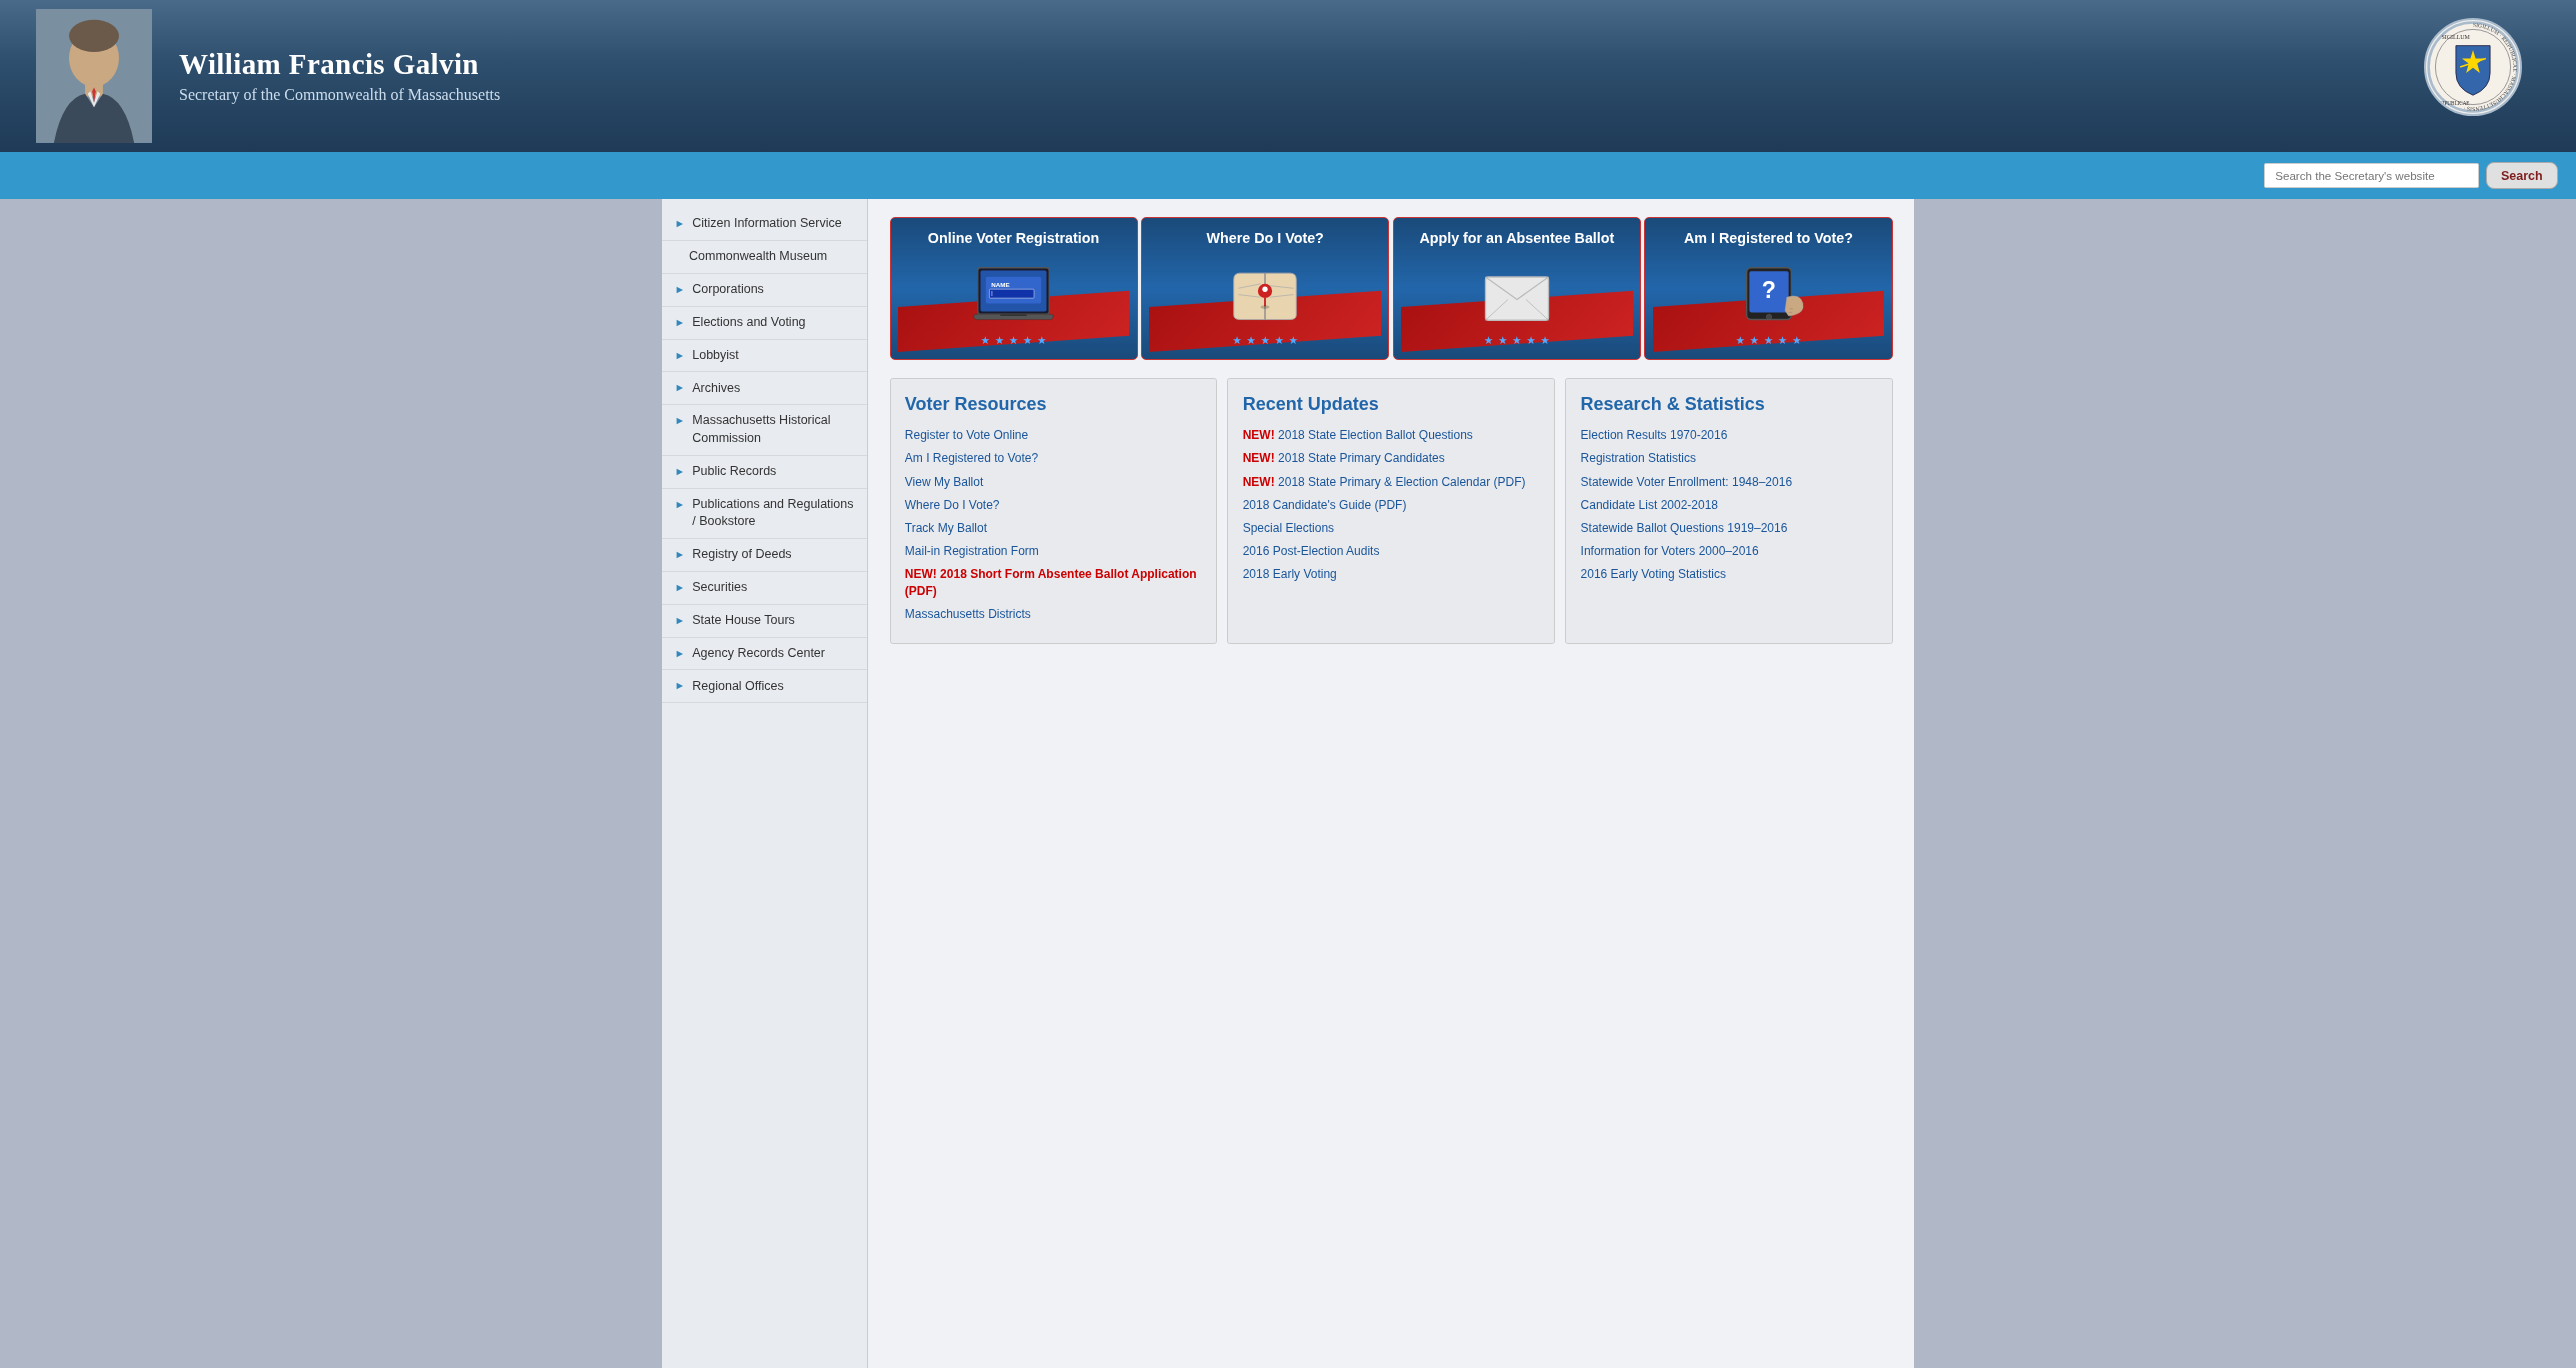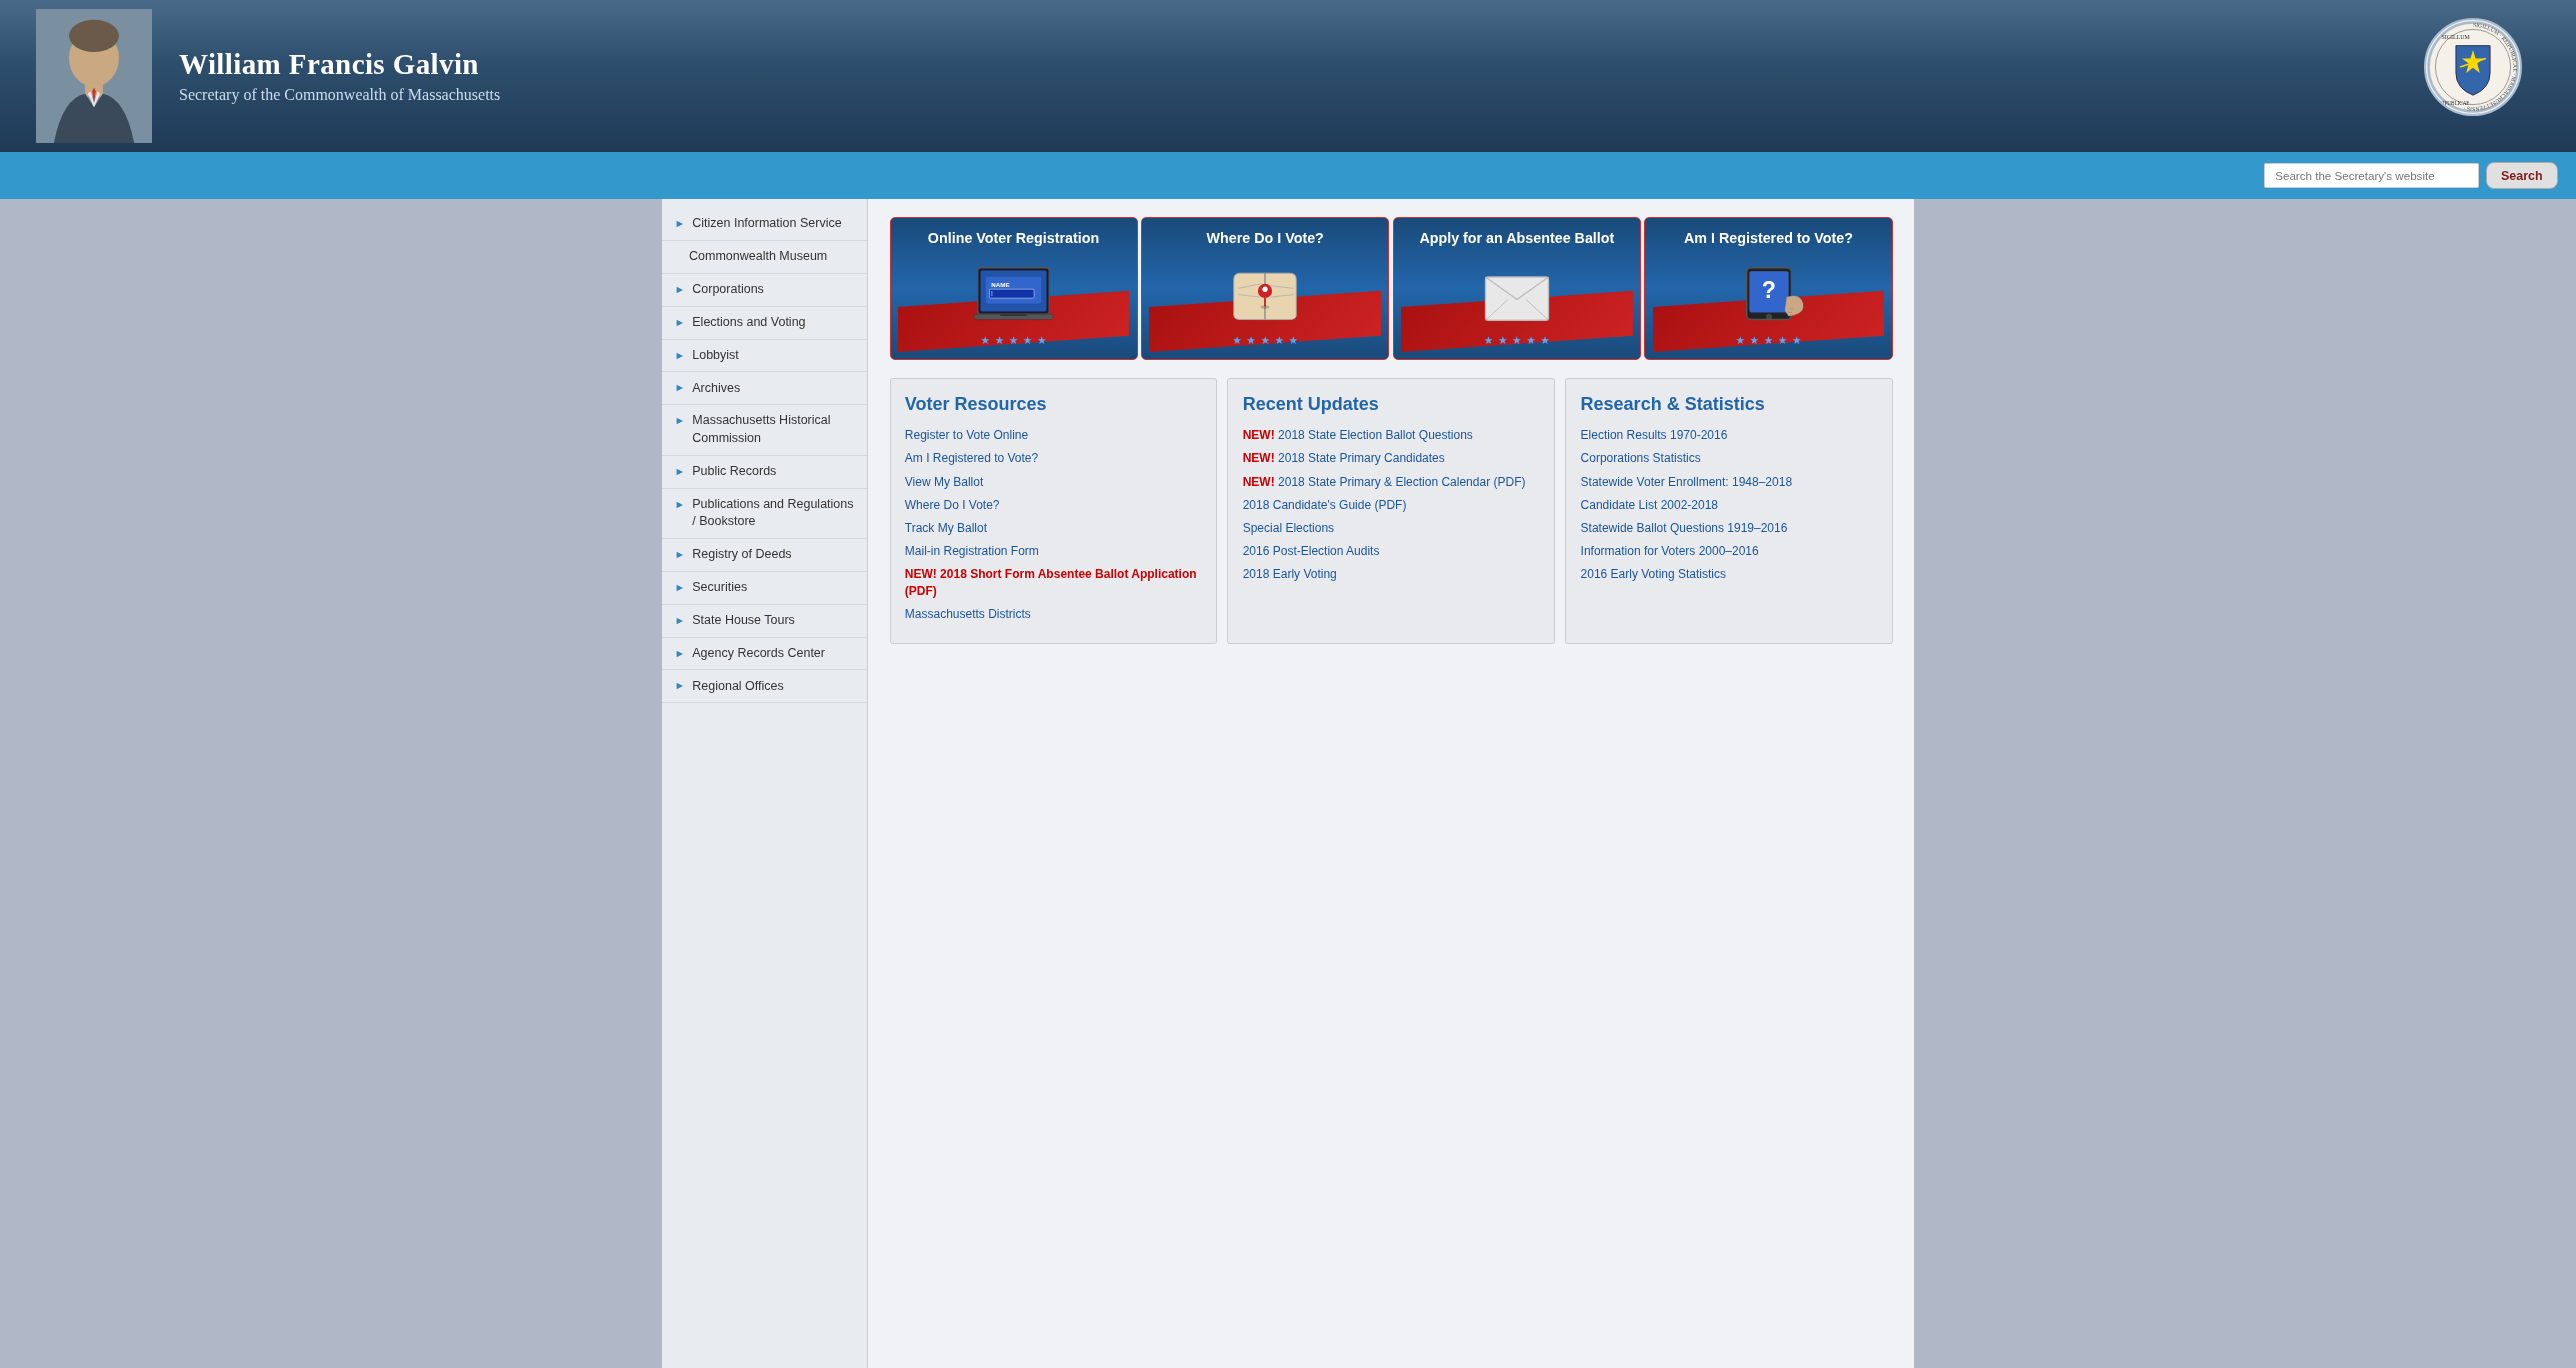--- a/index.html
+++ b/index.html
@@ -540,22 +540,22 @@
         </a>
         <a class="info-panel-link">2018 Candidate's Guide (PDF)</a>
         <a class="info-panel-link">Special Elections</a>
         <a class="info-panel-link">2016 Post-Election Audits</a>
         <a class="info-panel-link">2018 Early Voting</a>
       </div>
 
       <div class="info-panel">
         <div class="info-panel-title">Research &amp; Statistics</div>
         <a class="info-panel-link">Election Results 1970-2016</a>
-        <a class="info-panel-link">Corporations Statistics</a>
-        <a class="info-panel-link">Statewide Voter Enrollment: 1948–2018</a>
+        <a class="info-panel-link">Registration Statistics</a>
+        <a class="info-panel-link">Statewide Voter Enrollment: 1948–2016</a>
         <a class="info-panel-link">Candidate List 2002-2018</a>
         <a class="info-panel-link">Statewide Ballot Questions 1919–2016</a>
         <a class="info-panel-link">Information for Voters 2000–2016</a>
         <a class="info-panel-link">2016 Early Voting Statistics</a>
       </div>
     </div>
   </main>
 </div>
 
 

